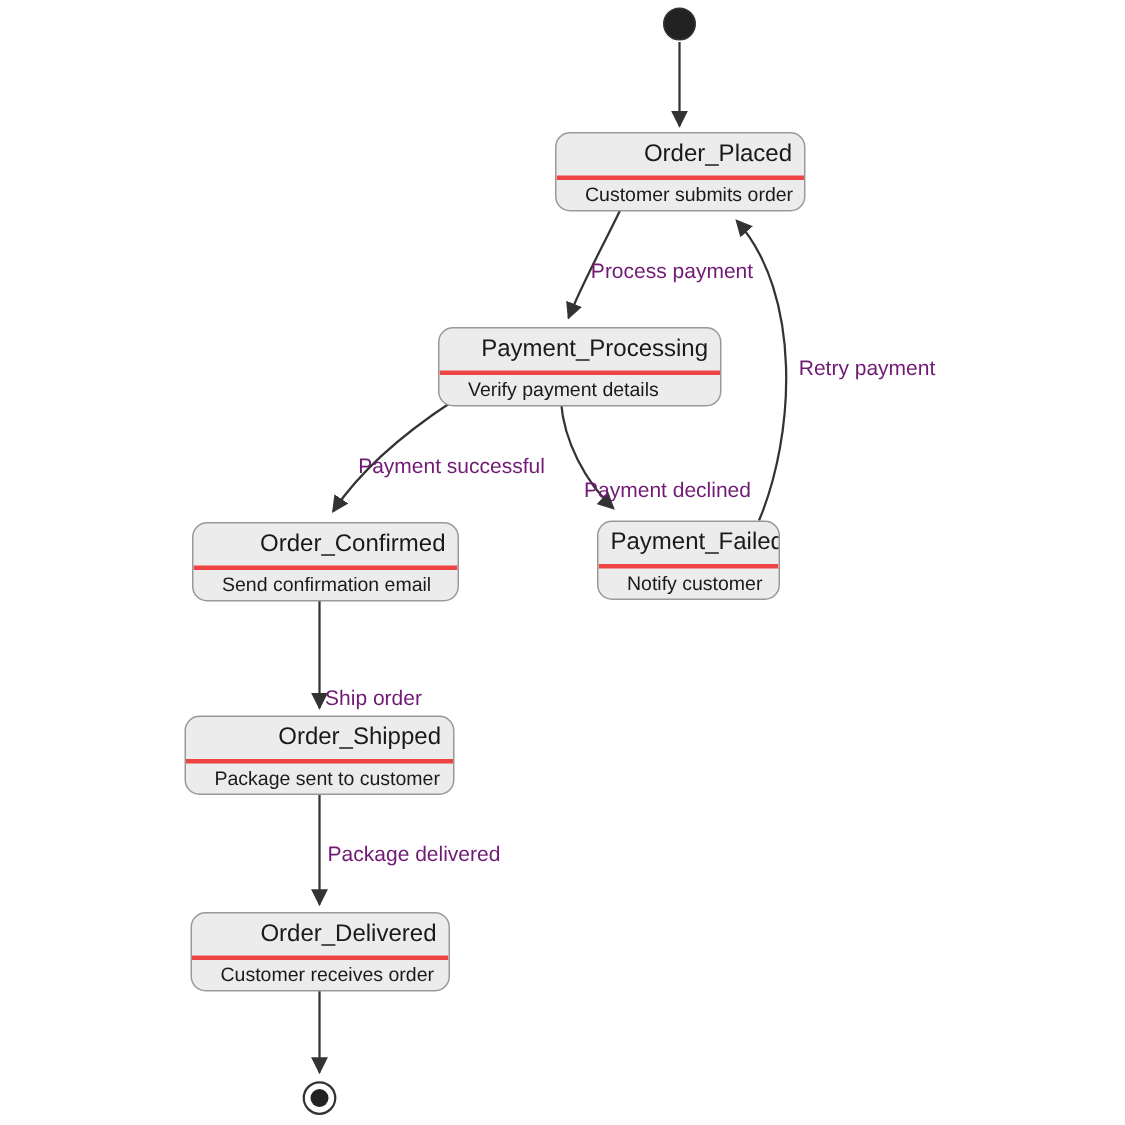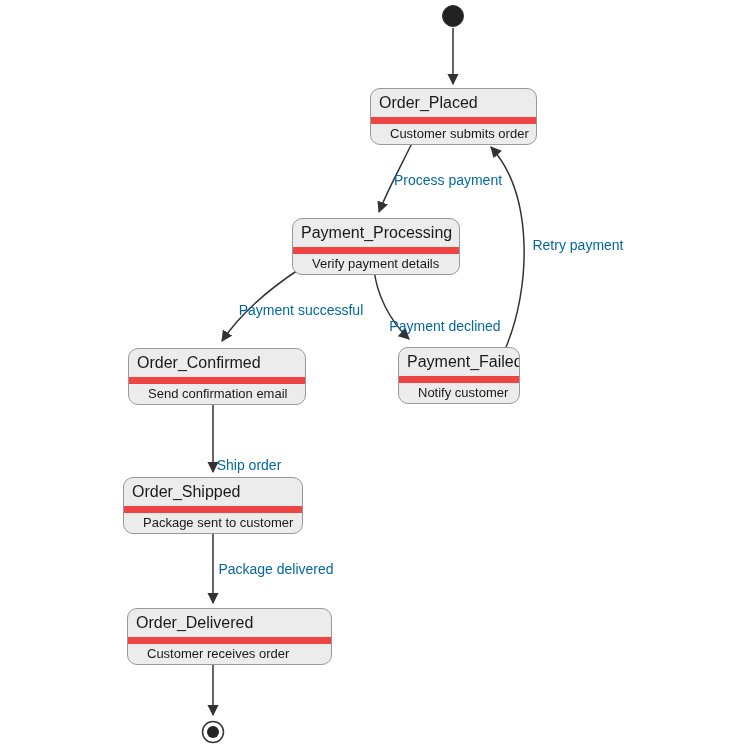--- a/index.html
+++ b/index.html
@@ -28,48 +28,48 @@
     border: 1px solid #999999;
     border-radius: 10px;
     color: #1a1a1a;
     box-sizing: border-box;
     overflow: hidden;
   }
   .node-title {
     font-size: 16px;
     line-height: 28px;
     height: 28px;
-    text-align: left;
-    border-bottom: 7px solid #ef4444;
+    text-align: right;
+    border-bottom: 3px solid #ef4444;
     white-space: nowrap;
     padding: 0 8px;
   }
   .node-desc {
     font-size: 13px;
     line-height: 20px;
     height: 20px;
     text-align: left;
     padding: 0 19px;
     white-space: nowrap;
   }
   .edge-label {
     position: absolute;
     transform: translateX(-50%);
     font-size: 14px;
     line-height: 17px;
-    color: #0369a1;
+    color: #701a75;
     white-space: nowrap;
   }
   
   #n-order-placed       { left: 370px; top:  88px; width: 167px; }
-  #n-payment-processing { left: 292px; top: 218px; width: 168px; }
+  #n-payment-processing { left: 292px; top: 218px; width: 189px; }
   #n-order-confirmed    { left: 128px; top: 348px; width: 178px; }
   #n-payment-failed     { left: 398px; top: 347px; width: 122px; }
   #n-order-shipped      { left: 123px; top: 477px; width: 180px; }
-  #n-order-delivered    { left: 127px; top: 608px; width: 205px; }
+  #n-order-delivered    { left: 127px; top: 608px; width: 173px; }
   
   #l-process   { left: 448px; top: 172px; }
   #l-retry     { left: 578px; top: 237px; }
   #l-success   { left: 301px; top: 302px; text-align: right; }
   #l-declined  { left: 445px; top: 302px; margin-top: 16px; }
   #l-ship      { left: 249px; top: 457px; }
   #l-delivered { left: 276px; top: 561px; }
 </style>
 </head>
 <body>

